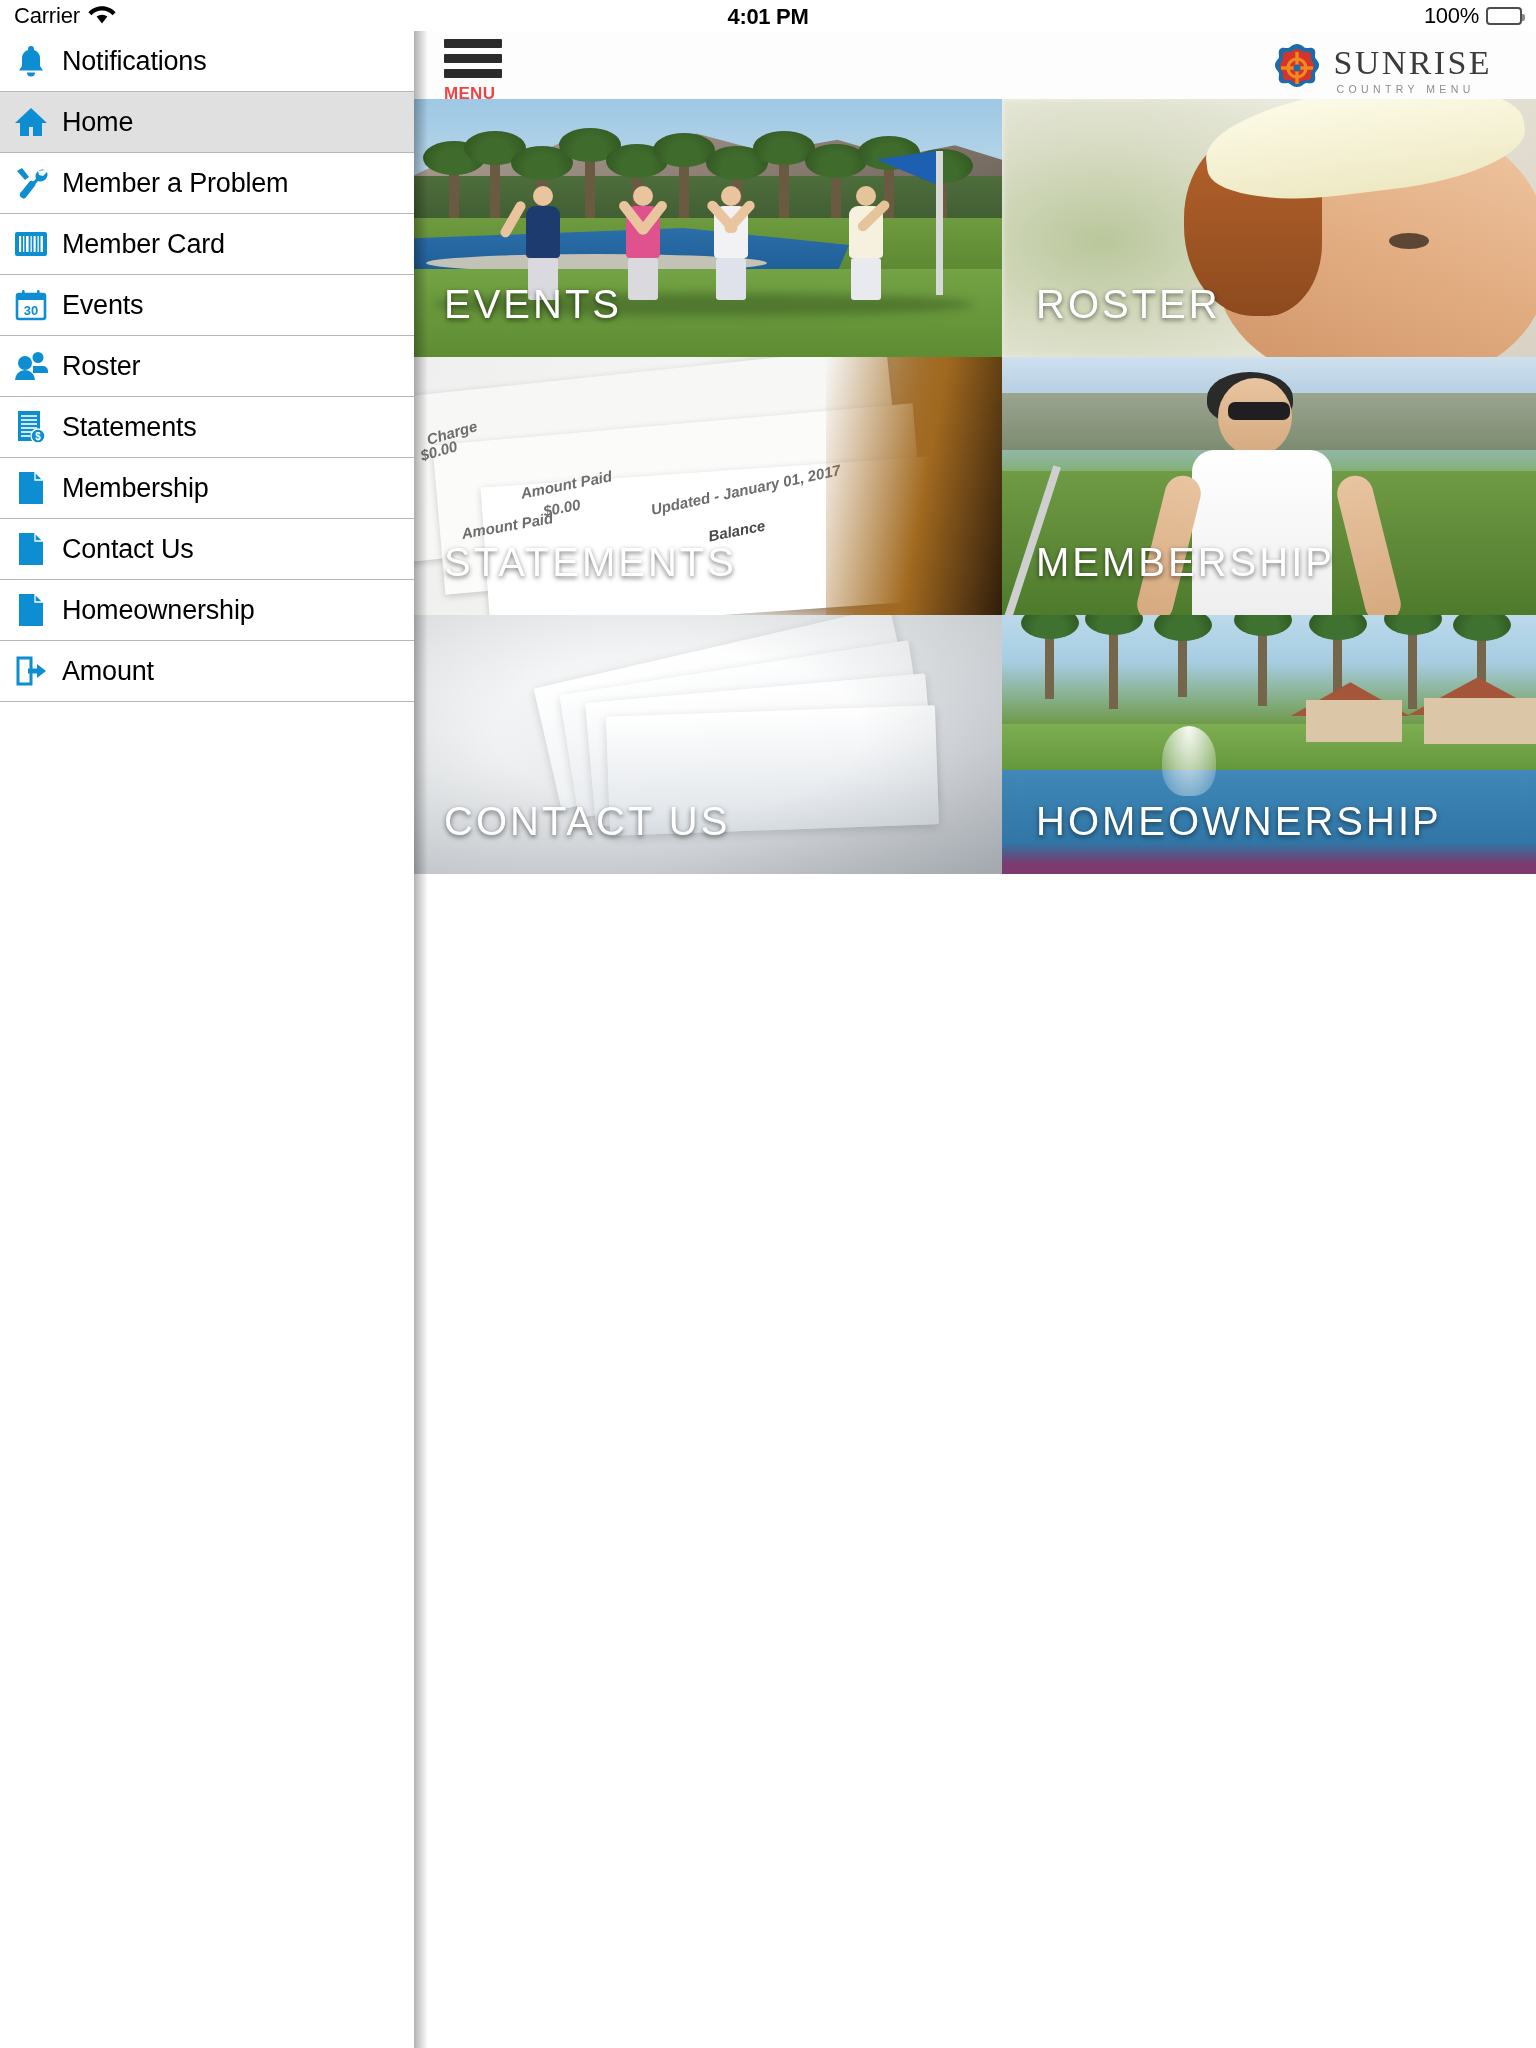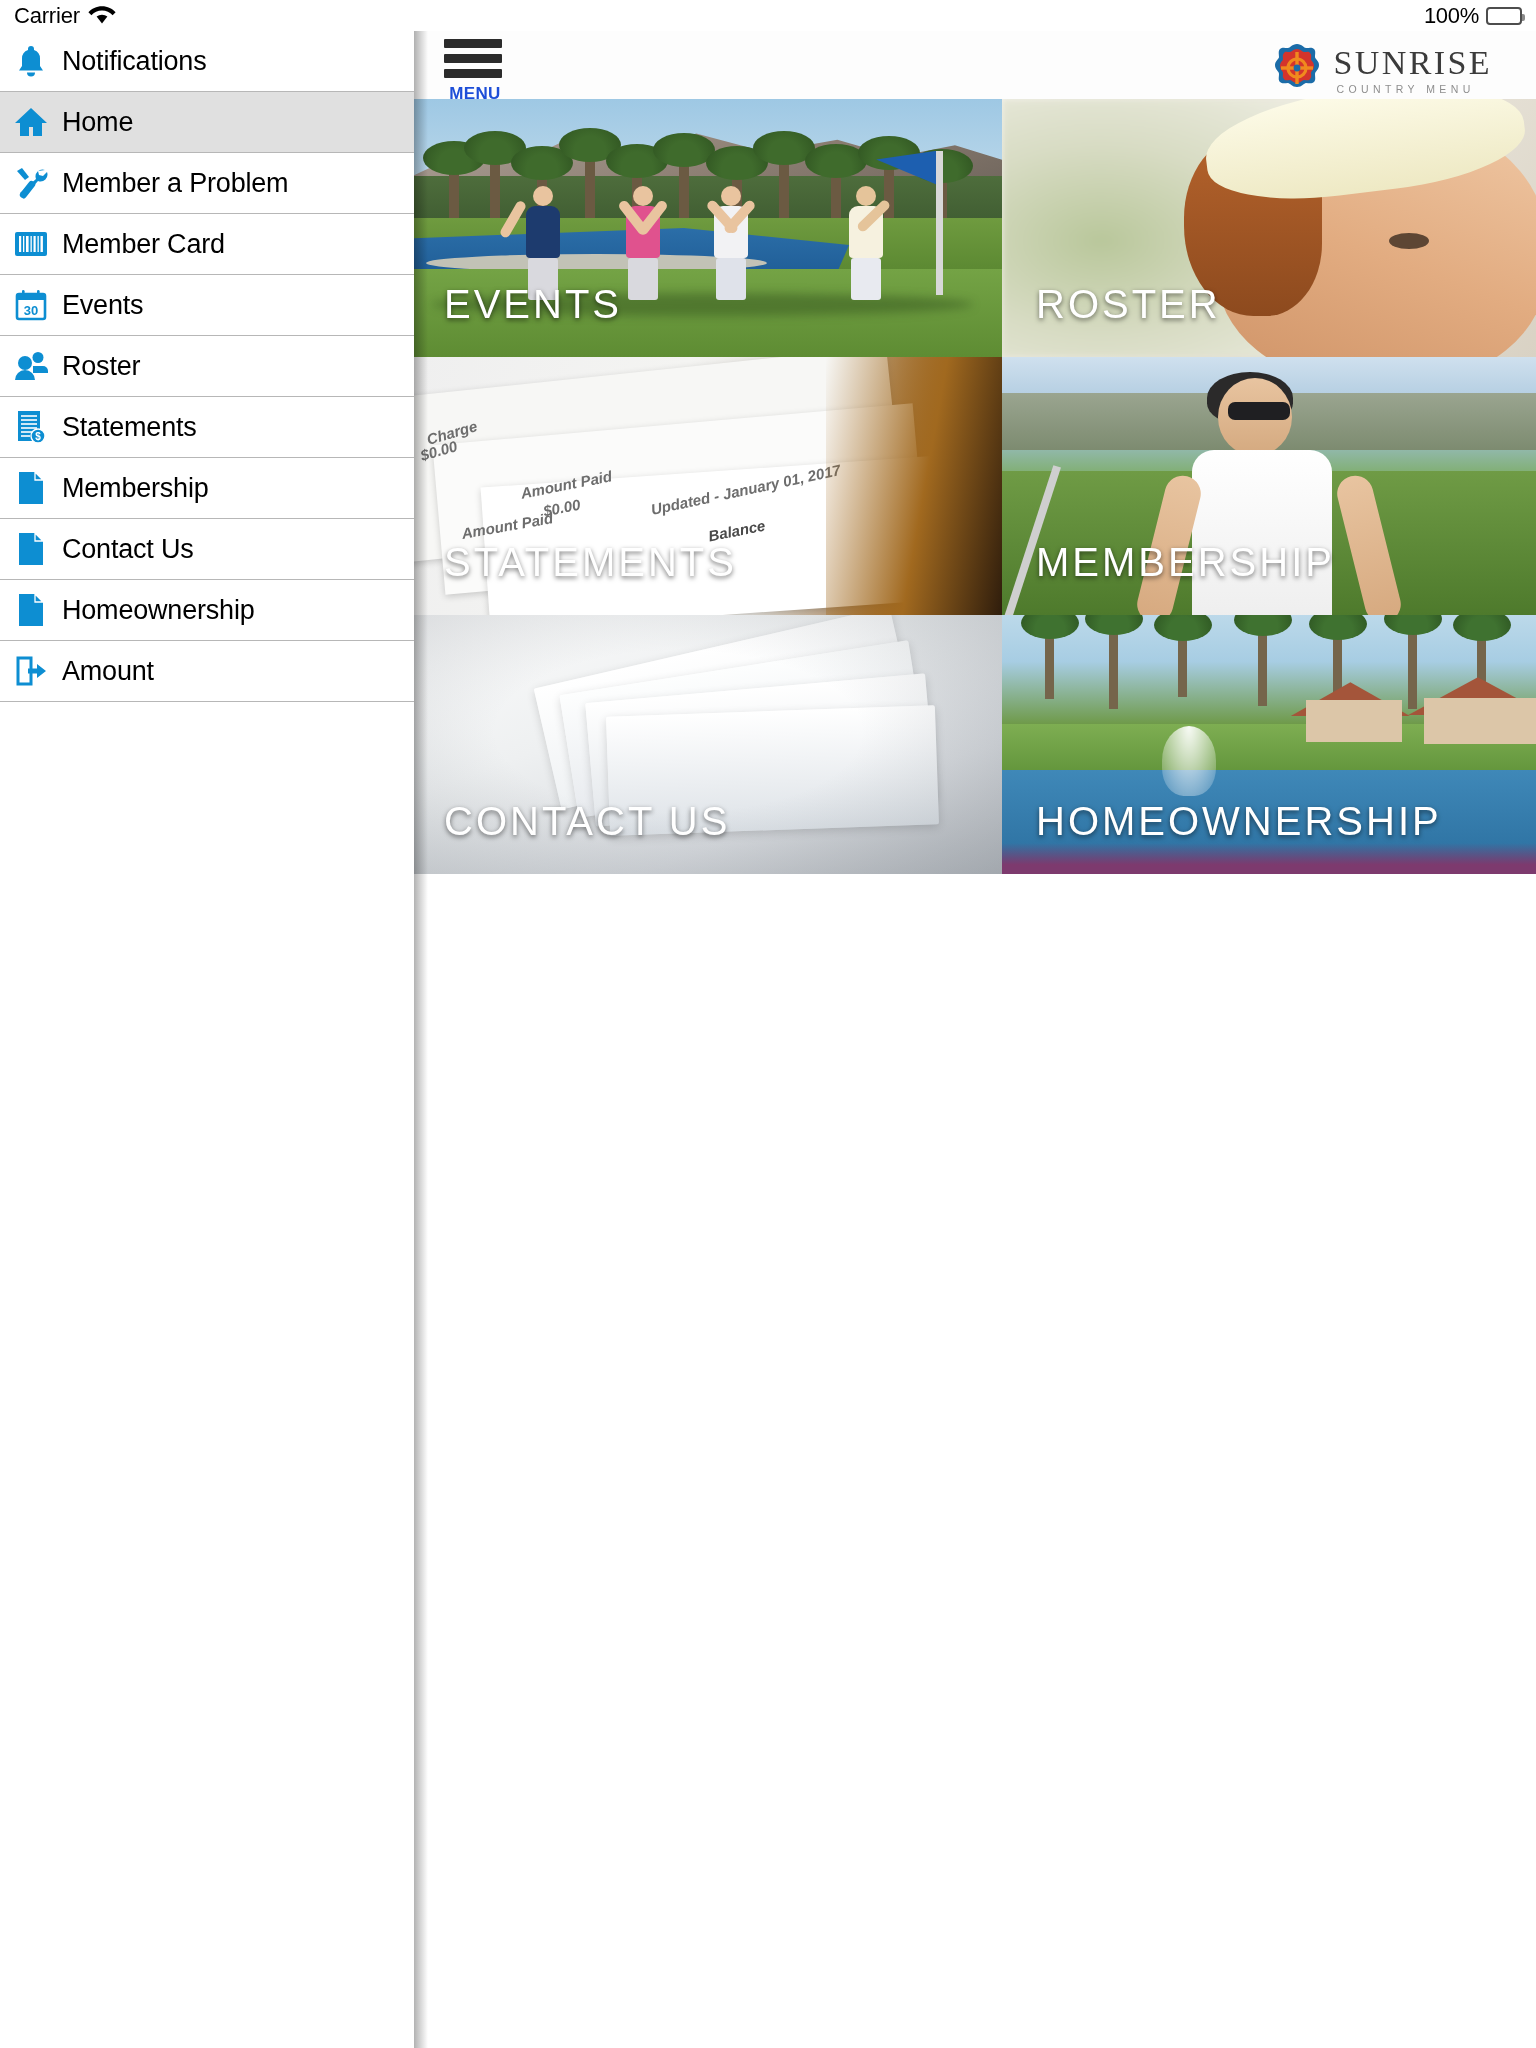--- a/index.html
+++ b/index.html
@@ -85,22 +85,22 @@
   .hamburger {
     position: absolute; left: 30px; top: 8px;
     width: 62px; cursor: pointer;
   }
   .hamburger .bar {
     width: 58px; height: 9px; background: #2b2b2b; margin-bottom: 6px;
     border-radius: 1px;
   }
   .hamburger .bar:last-of-type { margin-bottom: 2px; }
   .menu-word {
-    font-size: 17px; font-weight: bold; color: #1d4ed8;
-    letter-spacing: 0.3px; text-align: center;
+    font-size: 17px; font-weight: bold; color: #ef4444;
+    letter-spacing: 0.3px; text-align: left;
   }
   .logo-wrap {
     position: absolute; right: 44px; top: 12px;
     display: flex; align-items: center; gap: 11px;
   }
   .logo-text { display: flex; flex-direction: column; line-height: 1; }
   .logo-main {
     font-family: "Liberation Serif", serif;
     font-size: 34px; color: #3b3b3b; letter-spacing: 2.4px;
   }
@@ -273,20 +273,21 @@
   <div class="statusbar">
     <div class="sb-left">
       <span class="sb-carrier">Carrier</span>
       <span class="wifi-icon">
         <svg width="28" height="21" viewBox="0 0 28 21">
           <path d="M14 19.5 L8.6 12.6 a8.6 8.6 0 0 1 10.8 0 Z" fill="#000"></path>
           <path d="M14 2.2 C8.4 2.2 3.6 4.6 0.4 8.2 l3 3 C6 8.4 9.8 6.6 14 6.6 s8 1.8 10.6 4.6 l3-3 C24.4 4.6 19.6 2.2 14 2.2 Z" fill="#000"></path>
         </svg>
       </span>
     </div>
+    <div class="sb-time">4:01 PM</div>
     <div class="sb-right">
       <span class="sb-batt-pct">100%</span>
       <span class="batt">
         <span class="batt-fill"></span>
       </span>
     </div>
   </div>
 
   <div class="main">
 

